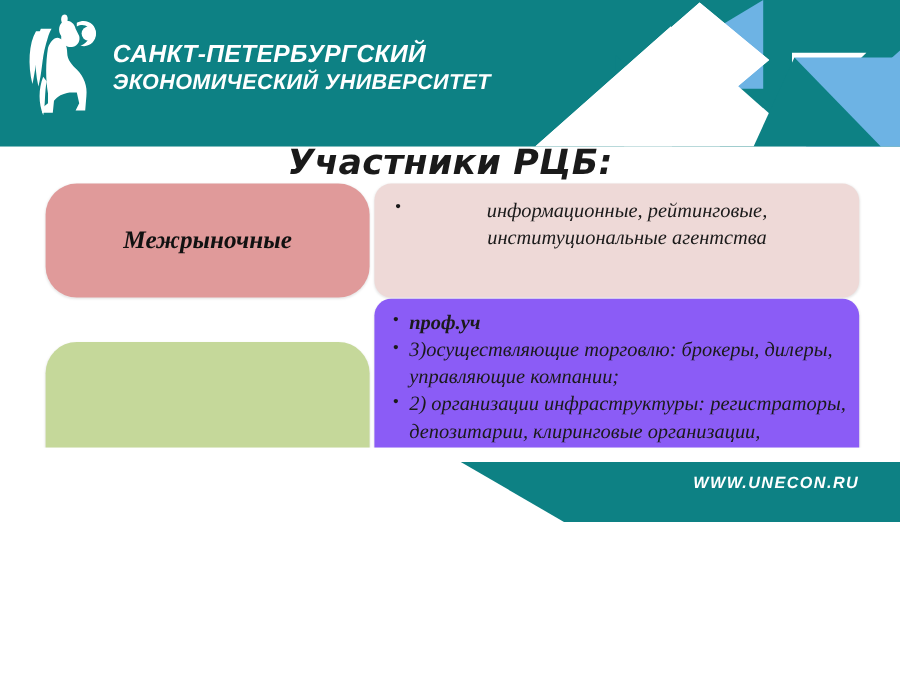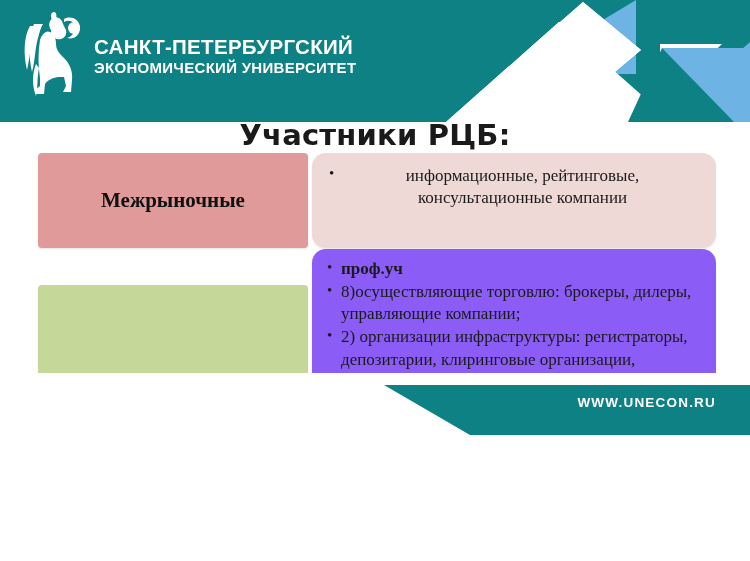--- a/index.html
+++ b/index.html
@@ -7,20 +7,21 @@
     padding: 0;
     background: #ffffff;
   }
   #slide {
     position: relative;
     width: 750px;
     height: 435px;
     overflow: hidden;
     background: #ffffff;
     font-family: "Liberation Sans", sans-serif;
+    font-style: italic;
   }
 
   
   .header {
     position: absolute;
     left: 0; top: 0;
     width: 750px;
     height: 122px;
     background: #0d8184;
     overflow: hidden;
@@ -39,21 +40,21 @@
   }
   .uni-name {
     color: #ffffff;
     font-family: "Liberation Sans", sans-serif;
     font-weight: bold;
     font-size: 20.5px;
     line-height: 1.22;
     letter-spacing: 0.3px;
     white-space: nowrap;
   }
-  .uni-name .l3 { font-size: 15px; }
+  .uni-name .l3 { font-size: 18px; }
 
   
   .geo { position: absolute; left: 0; top: 0; width: 750px; height: 122px; }
 
   
   .title {
     position: absolute;
     left: 0; top: 118px;
     width: 750px;
     text-align: center;
@@ -61,21 +62,21 @@
     font-weight: bold;
     font-size: 29px;
     color: #1a1a1a;
     letter-spacing: 0.2px;
   }
 
   
   .row { position: absolute; display: flex; }
 
   .label-box {
-    border-radius: 4px;
+    border-radius: 26px;
     display: flex;
     align-items: center;
     justify-content: center;
     font-family: "Liberation Serif", serif;
     font-weight: bold;
     color: #111111;
     text-align: left;
   }
   .content-box {
     border-radius: 14px;
@@ -233,34 +234,34 @@
       </div>
     </div>
   </div>
 
   <div class="title">Участники РЦБ:</div>
 
   <div class="row row-inter">
     <div class="label-box box-inter-label">Межрыночные</div>
     <div class="content-box box-inter-content">
       <ul class="blist list-inter">
-        <li><span>информационные, рейтинговые, консультационные компании</span></li>
+        <li><span>информационные, рейтинговые, институциональные агентства</span></li>
       </ul>
     </div>
   </div>
 
   <div class="row row-intra">
     <div class="label-box box-intra-label">Внутрирыночные</div>
     <div class="content-box box-intra-content">
       <ul class="blist list-intra">
         <li>
           <b>проф.уч</b><span></span>
         </li>
         <li>
-          <b></b><span> 8)осуществляющие торговлю: брокеры, дилеры, управляющие компании;</span>
+          <b></b><span> 3)осуществляющие торговлю: брокеры, дилеры, управляющие компании;</span>
         </li>
         <li>
           <b></b><span>2) организации инфраструктуры: регистраторы, депозитарии, клиринговые организации, организаторы рынка)</span>
         </li>
       </ul>
     </div>
   </div>
 
   <div class="footer">
     <svg class="geo" viewBox="0 0 750 62" preserveAspectRatio="none" style="height:62px">

